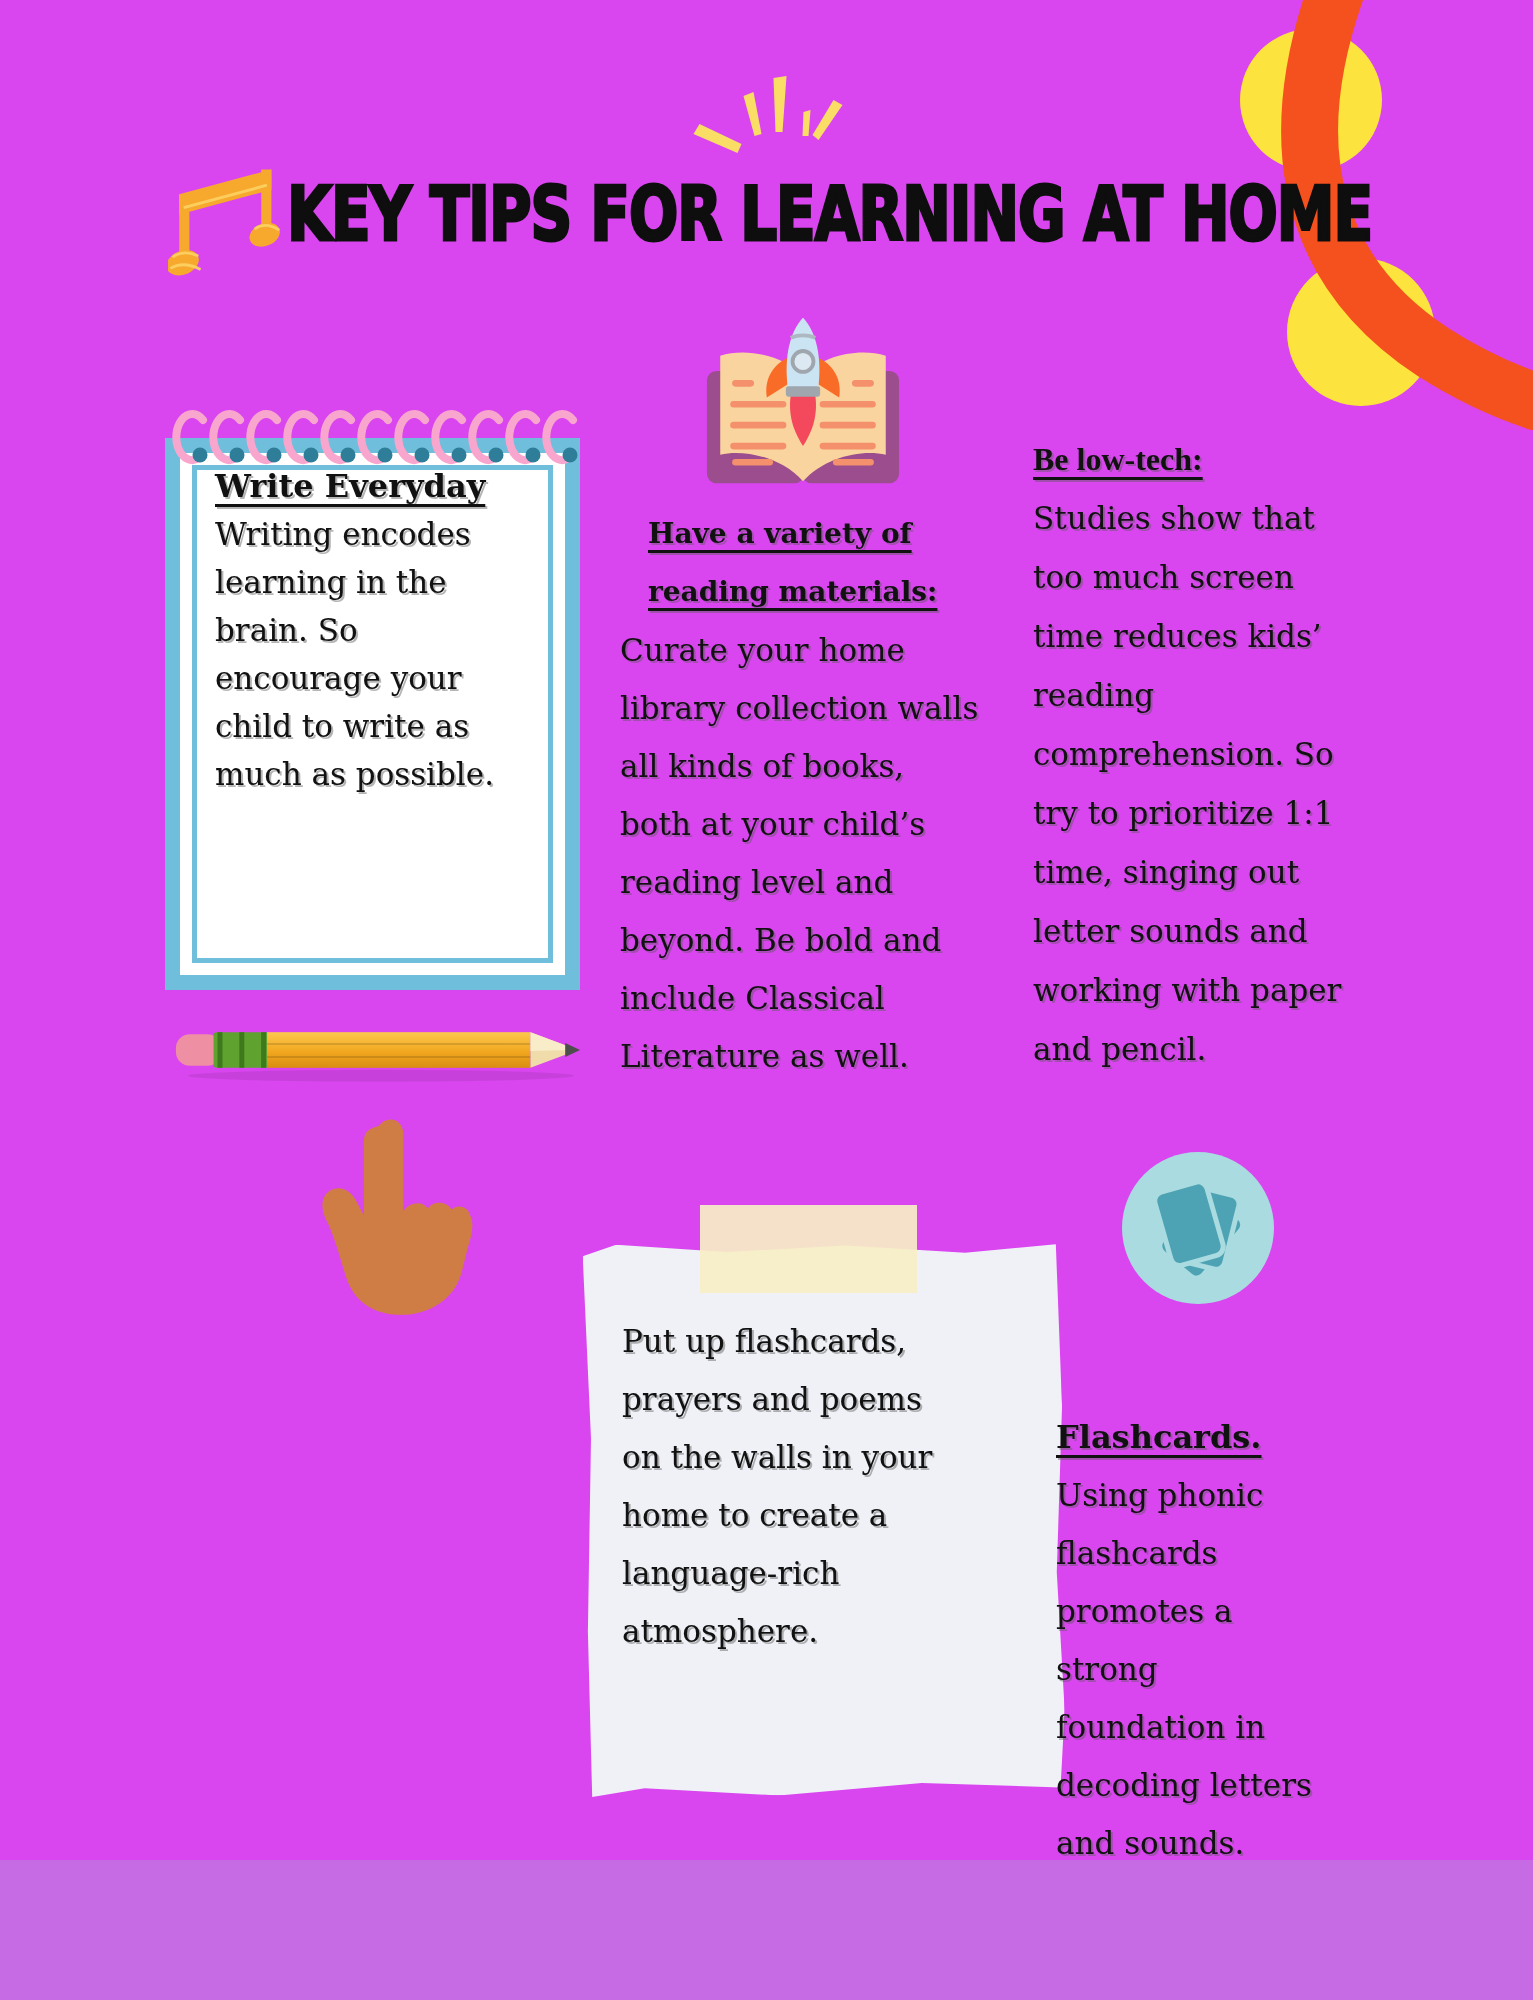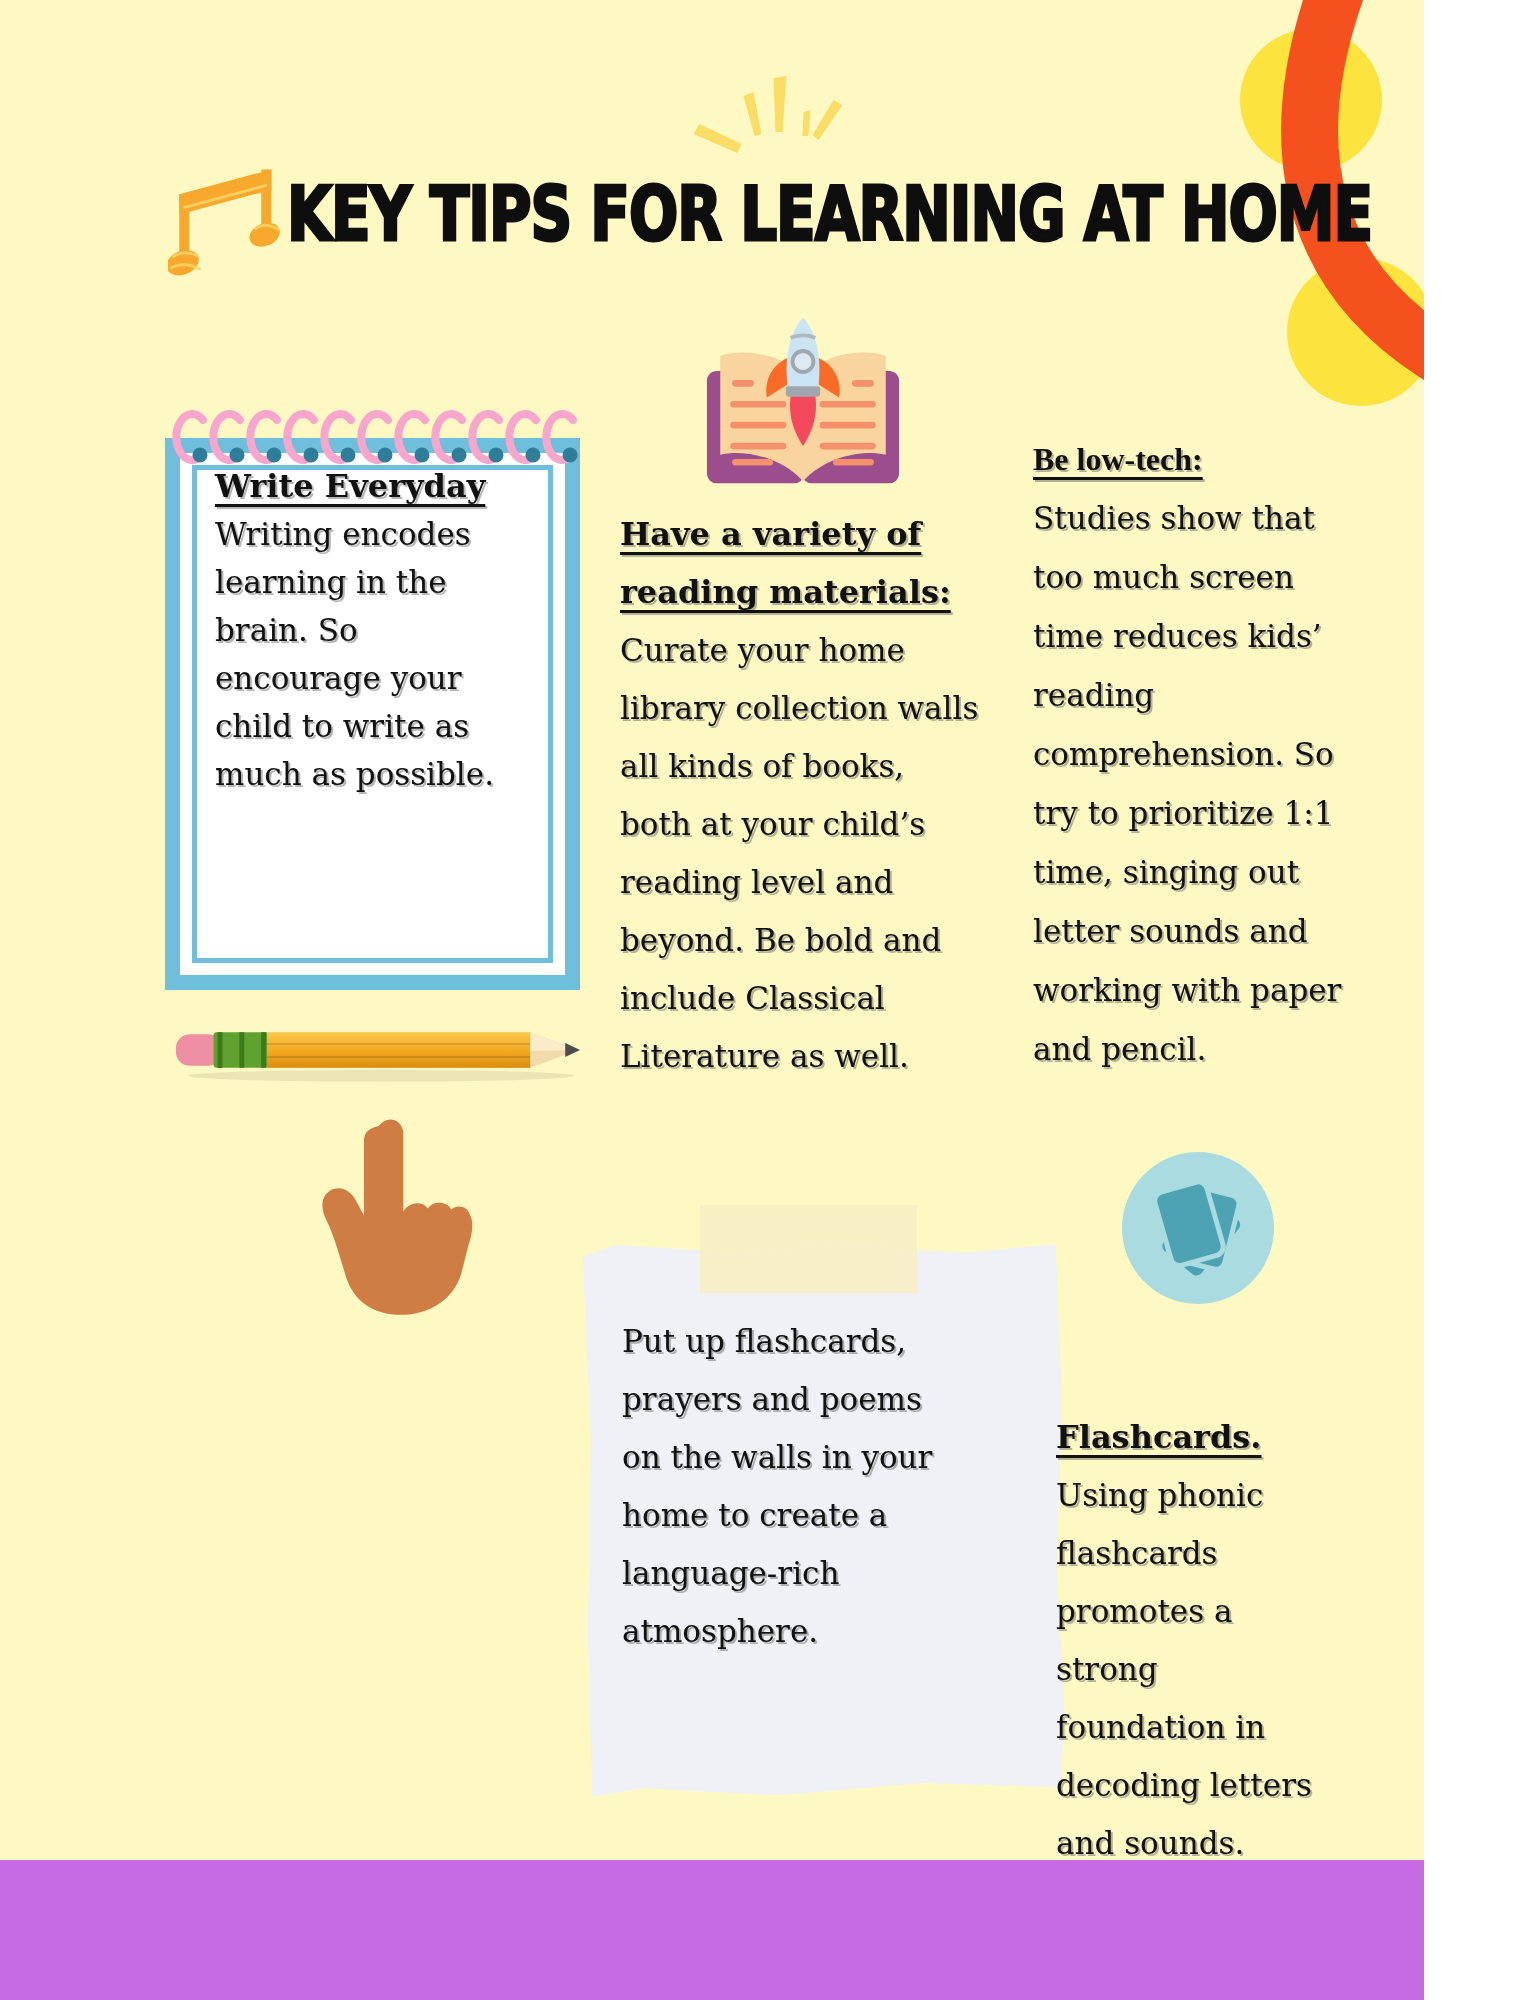--- a/index.html
+++ b/index.html
@@ -1,31 +1,31 @@
 <!DOCTYPE html>
 <html style="--accent_orange: #F4511E; --accent_yellow: #FCE33D; --sparkle_yellow: #FADD65; --note_yellow: #F7A92E; --note_stripe: #FCD363; --pad_blue: #6FBEDC; --coil_pink: #F9A6CE; --coil_teal: #2E7D99; --purple_bar: #C76BE5; --paper_gray: #EFF1F6; --tape_yellow: #F7EFC5; --finger_brown: #D07D45; --flashcard_circle: #A9DBE0; --flashcard_card: #4DA3B3; --book_cover_purple: #9B4D8E; --book_page_peach: #FAD49E; --book_line_orange: #F4906B; --rocket_body_blue: #CBE4F4; --rocket_fin_orange: #F96C27; --rocket_flame_red: #F4485C; --pencil_pink: #EF8FA3; --pencil_green: #5FA230; --pencil_yellow: #F2A71F;"><head>
 <meta charset="utf-8">
 <style>
   html,body{margin:0;padding:0;background:#ffffff;}
-  #poster{position:relative;width:1424px;height:2000px;background:#fef9c3;overflow:hidden;
+  #poster{position:relative;width:1533px;height:2000px;background:#d946ef;overflow:hidden;
           font-family:"DejaVu Serif","Liberation Serif",serif;color:#111;}
   .abs{position:absolute;}
   
   #title{left:287px;top:176px;font-family:"DejaVu Sans","Liberation Sans",sans-serif;
          font-weight:bold;font-size:58px;letter-spacing:-1px;line-height:1;color:#0e0e0e;
          -webkit-text-stroke:2.5px #0e0e0e;transform:scaleY(1.3);transform-origin:left top;white-space:nowrap;}
   
   .tip-head{font-weight:bold;text-decoration:underline;text-decoration-thickness:3px;
             text-underline-offset:7px;white-space:pre-line;
             text-shadow:2px 2px 0 rgba(90,90,90,.45);}
   .tip-body{font-weight:normal;white-space:pre-line;text-shadow:2px 2px 0 rgba(90,90,90,.45);}
   #tip1-text{left:215px;top:462px;width:360px;font-size:31px;line-height:48px;}
   #tip1-text .tip-head{font-size:32px;}
   #tip2-text{left:620px;top:505px;width:440px;font-size:31px;line-height:58px;}
-  #tip2-text .tip-head{font-size:32px;}
+  #tip2-text .tip-head{font-size:28px;margin-left:28px;}
   #tip3-text{left:1033px;top:430px;width:420px;font-size:31px;line-height:59px;}
   #tip3-text .tip-head{font-size:32px;font-family:Liberation Serif, serif;}
   #tip4-text{left:212px;top:1318px;width:440px;font-size:30px;line-height:46px;}
   #tip4-text .tip-head{font-size:32px;line-height:70px;margin-bottom:2px;}
   #tip5-text{left:622px;top:1312px;width:420px;font-size:31px;line-height:58px;}
   #tip5-text .tip-head{font-size:32px;}
   #tip6-text{left:1056px;top:1408px;width:400px;font-size:31px;line-height:58px;}
   #tip6-text .tip-head{font-size:32px;}
   
   #notepad{left:165px;top:438px;width:415px;height:552px;background:var(--pad_blue);}

